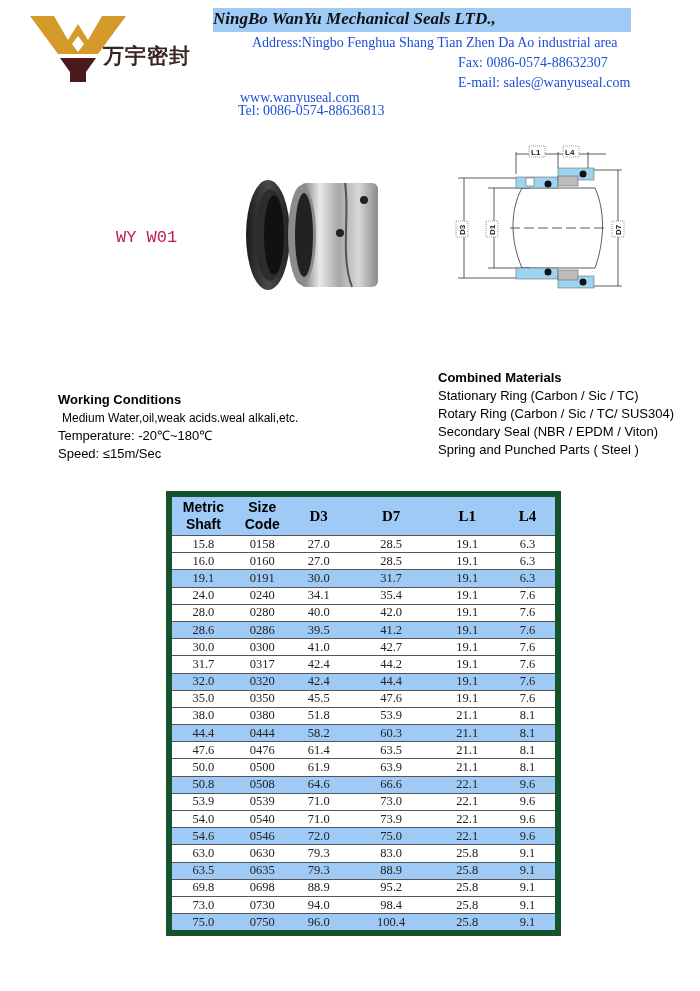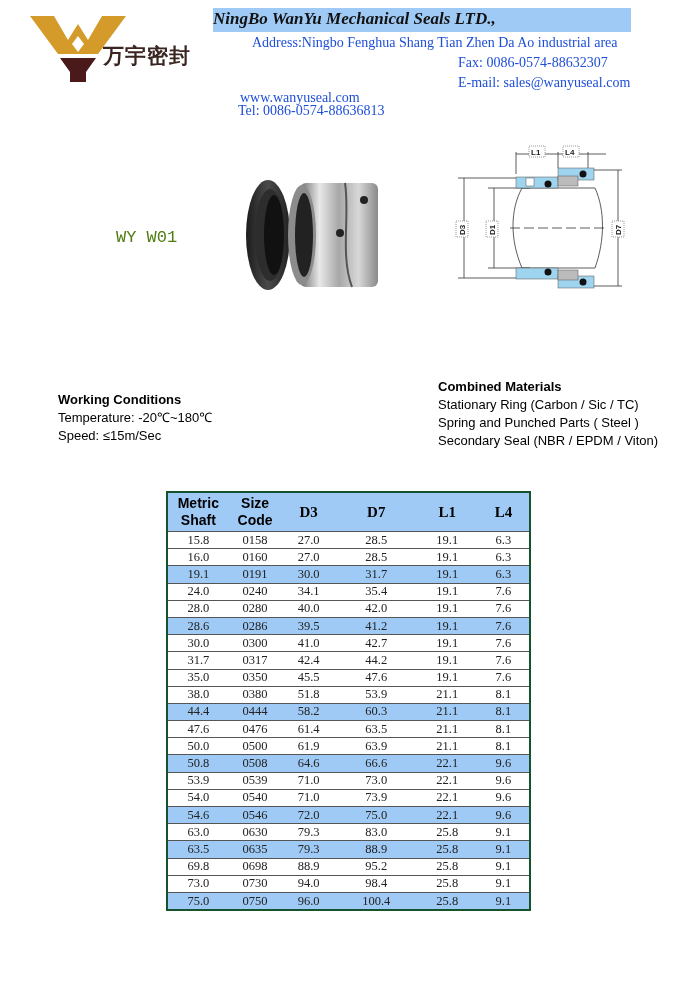--- a/index.html
+++ b/index.html
@@ -11,33 +11,33 @@
   .company-banner { position: absolute; left: 213px; top: 8px; width: 418px; height: 24px; background: #9fcaf5; }
   .company-name { position: absolute; left: 0; right: 0; top: 1px; text-align: left; font-family: "Liberation Serif", serif; font-style: italic; font-weight: bold; font-size: 17px; color: #111; }
   .hdr-text { position: absolute; font-family: Liberation Serif, serif; font-size: 14px; color: #1d4ed8; white-space: nowrap; }
   .address { left: 252px; top: 35px; }
   .tel { left: 238px; top: 55px; margin-top: 48px; }
   .fax { left: 458px; top: 55px; }
   .web { left: 240px; top: 90px; }
   .email { left: 458px; top: 75px; }
 
   
-  .model { position: absolute; left: 116px; top: 228px; font-family: "Liberation Mono", monospace; font-size: 17px; color: #4d7c0f; }
+  .model { position: absolute; left: 116px; top: 228px; font-family: "Liberation Mono", monospace; font-size: 17px; color: #be185d; }
   .product-photo { position: absolute; left: 240px; top: 175px; width: 150px; height: 120px; }
   .diagram { position: absolute; left: 440px; top: 140px; width: 190px; height: 160px; }
 
   
   .block { position: absolute; font-size: 13px; line-height: 18px; }
   .block .title { font-weight: bold; font-size: 13px; margin-top: 24px; }
   .wc { left: 58px; top: 367px; }
-  .cm { left: 438px; top: 354px; }
+  .cm { left: 438px; top: 345px; }
   .indent { padding-left: 4px; font-size: 12px; }
 
   
-  .spec-table { position: absolute; left: 166px; top: 491px; width: 365px; border: 2px solid #14532d; border-collapse: collapse; }
+  .spec-table { position: absolute; left: 166px; top: 491px; width: 395px; border: 6px solid #14532d; border-collapse: collapse; }
   .spec-table th { background: #9fcaf5; font-size: 14px; font-weight: bold; height: 38px; padding: 0; border-bottom: 1px solid #555; vertical-align: middle; }
   .spec-table th.sans { font-family: "Liberation Sans", sans-serif; line-height: 17px; }
   .spec-table th.serif { font-family: "Liberation Serif", serif; font-size: 15px; }
   .spec-table td { font-family: "Liberation Serif", serif; font-size: 12.5px; color: #222; height: 16.2px; padding: 0; text-align: center; border-bottom: 1px solid #555; line-height: 15px; }
   .spec-table tr.hl td { background: #9fcaf5; }
   .col1 { width: 64px; }
   .col2 { width: 56px; }
   .col3 { width: 60px; }
   .col4 { width: 90px; }
   .col5 { width: 68px; }
@@ -130,29 +130,31 @@
     <text x="25" y="95" transform="rotate(-90 25 95)">D3</text>
     <rect x="46" y="81" width="12" height="16" fill="#fff" stroke="#999" stroke-dasharray="1,1"></rect>
     <text x="55" y="95" transform="rotate(-90 55 95)">D1</text>
     <rect x="172" y="81" width="12" height="16" fill="#fff" stroke="#999" stroke-dasharray="1,1"></rect>
     <text x="181" y="95" transform="rotate(-90 181 95)">D7</text>
   </g>
 </svg>
 
 <div class="block wc">
   <div class="title">Working Conditions</div>
+  <div class="indent">Medium Water,oil,weak acids.weal alkali,etc.</div>
   <div>Temperature: -20℃~180℃</div>
   <div>Speed: ≤15m/Sec</div>
 </div>
 
 <div class="block cm">
   <div class="title">Combined Materials</div>
   <div>Stationary Ring (Carbon / Sic / TC)</div>
+  <div>Rotary Ring (Carbon / Sic / TC/ SUS304)</div>
+  <div>Secondary Seal (NBR / EPDM / Viton)</div>
   <div>Spring and Punched Parts ( Steel )</div>
-  <div>Secondary Seal (NBR / EPDM / Viton)</div>
 </div>
 
 <table class="spec-table">
   <thead>
     <tr>
       <th class="sans col1">
         <div>Metric</div>
         <div>Shaft</div>
       </th>
       <th class="sans col2">
@@ -223,20 +225,28 @@
         <td>7.6</td>
       </tr>
       <tr>
         <td>31.7</td>
         <td>0317</td>
         <td>42.4</td>
         <td>44.2</td>
         <td>19.1</td>
         <td>7.6</td>
       </tr>
+      <tr class="hl">
+        <td>32.0</td>
+        <td>0320</td>
+        <td>42.4</td>
+        <td>44.4</td>
+        <td>19.1</td>
+        <td>7.6</td>
+      </tr>
       <tr>
         <td>35.0</td>
         <td>0350</td>
         <td>45.5</td>
         <td>47.6</td>
         <td>19.1</td>
         <td>7.6</td>
       </tr>
       <tr>
         <td>38.0</td>

